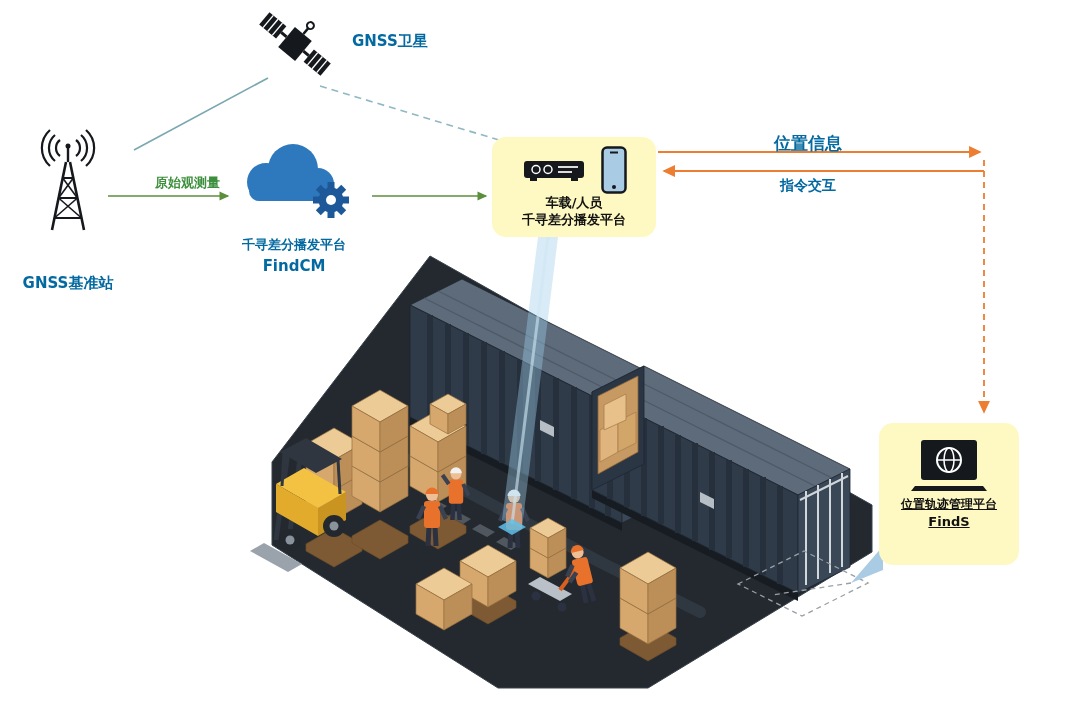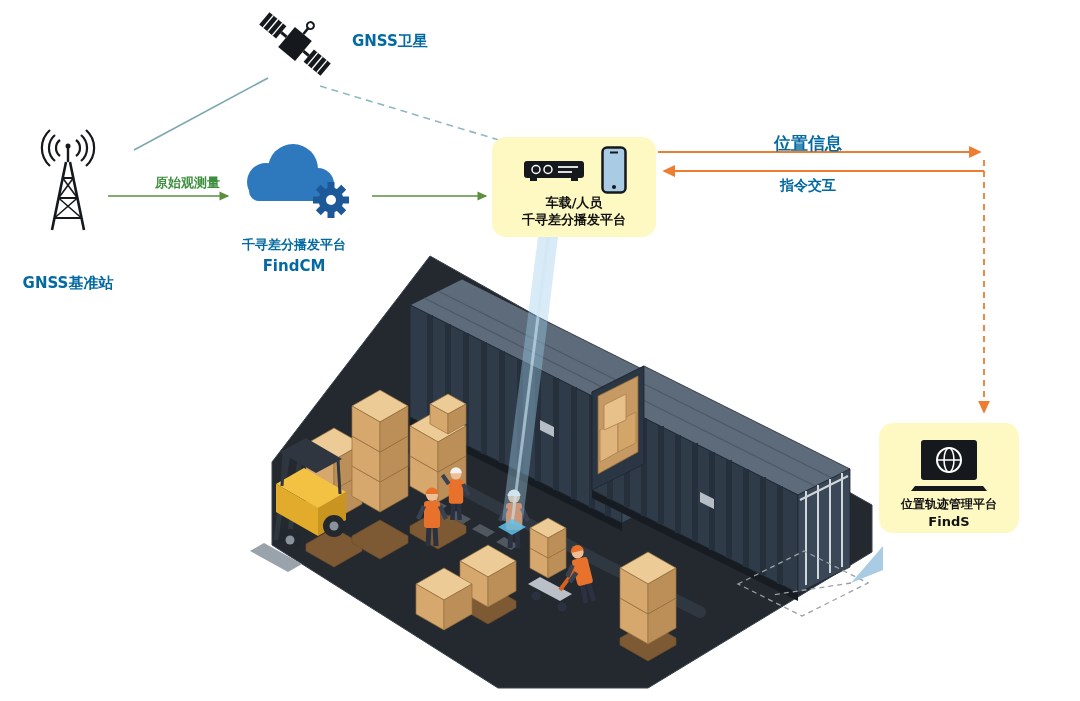--- a/index.html
+++ b/index.html
@@ -12,21 +12,21 @@
   .lbl-cloud2{left:210px;top:257px;width:168px;text-align:center;font-size:15px;}
   .lbl-flow1{left:116px;top:174px;width:104px;text-align:right;font-size:13px;color:#3d8f3d;}
   .lbl-flow2{left:374px;top:151px;width:114px;text-align:center;font-size:13px;line-height:19px;white-space:normal;}
   .lbl-pos{left:752px;top:132px;width:112px;text-align:center;font-size:17px;}
   .lbl-cmd{left:752px;top:177px;width:112px;text-align:center;font-size:14px;}
   .panel{position:absolute;background:#fef9c3;border-radius:14px;display:flex;
          flex-direction:column;align-items:center;box-sizing:border-box;}
   .panel .ptext{font-weight:bold;font-size:13px;line-height:17px;color:#111;text-align:center;}
   .panel-terminal{left:492px;top:137px;width:164px;height:100px;padding-top:9px;}
   .panel-terminal .icons{display:flex;align-items:center;gap:14px;height:48px;}
-  .panel-finds{left:879px;top:423px;width:140px;height:110px;padding-top:15px;}
+  .panel-finds{left:879px;top:423px;width:140px;height:142px;padding-top:15px;text-decoration:underline;}
   .panel-finds .ptext{font-size:12px;line-height:17px;}
   .panel-finds .ptext.big{font-size:13px;}
   svg.scene{position:absolute;left:0;top:0;}
 </style>
 </head>
 <body>
 
 <div class="stage">
 
 <svg class="scene" width="1080" height="701" viewBox="0 0 1080 701">

